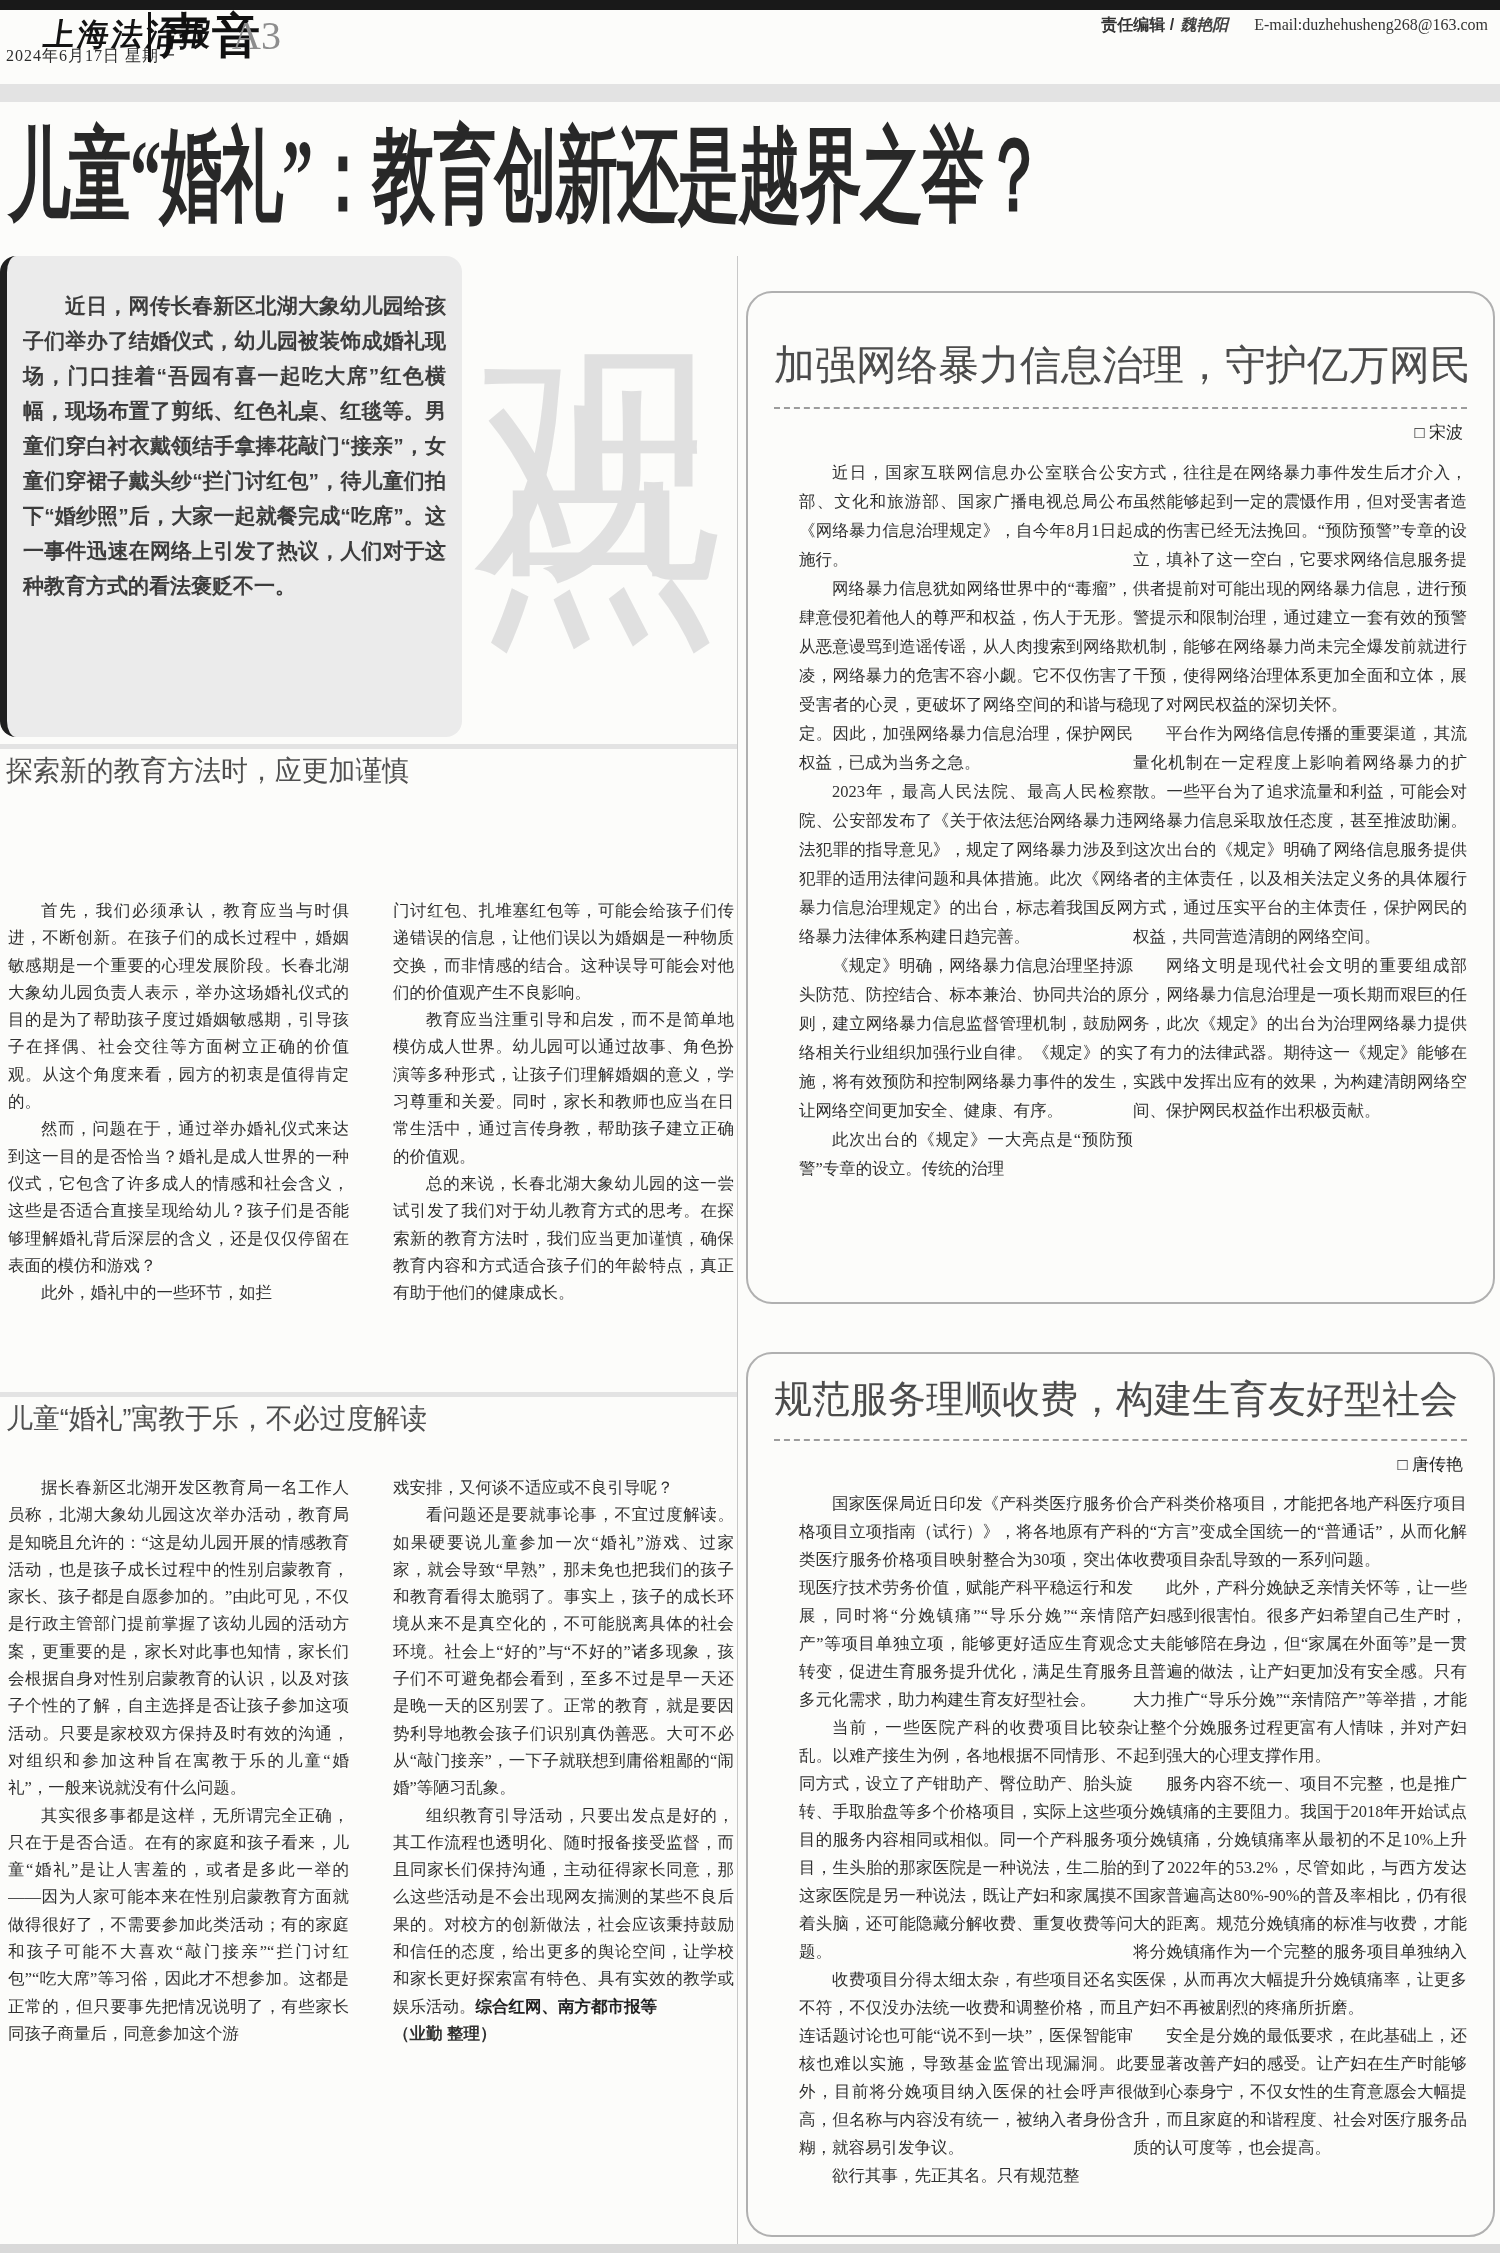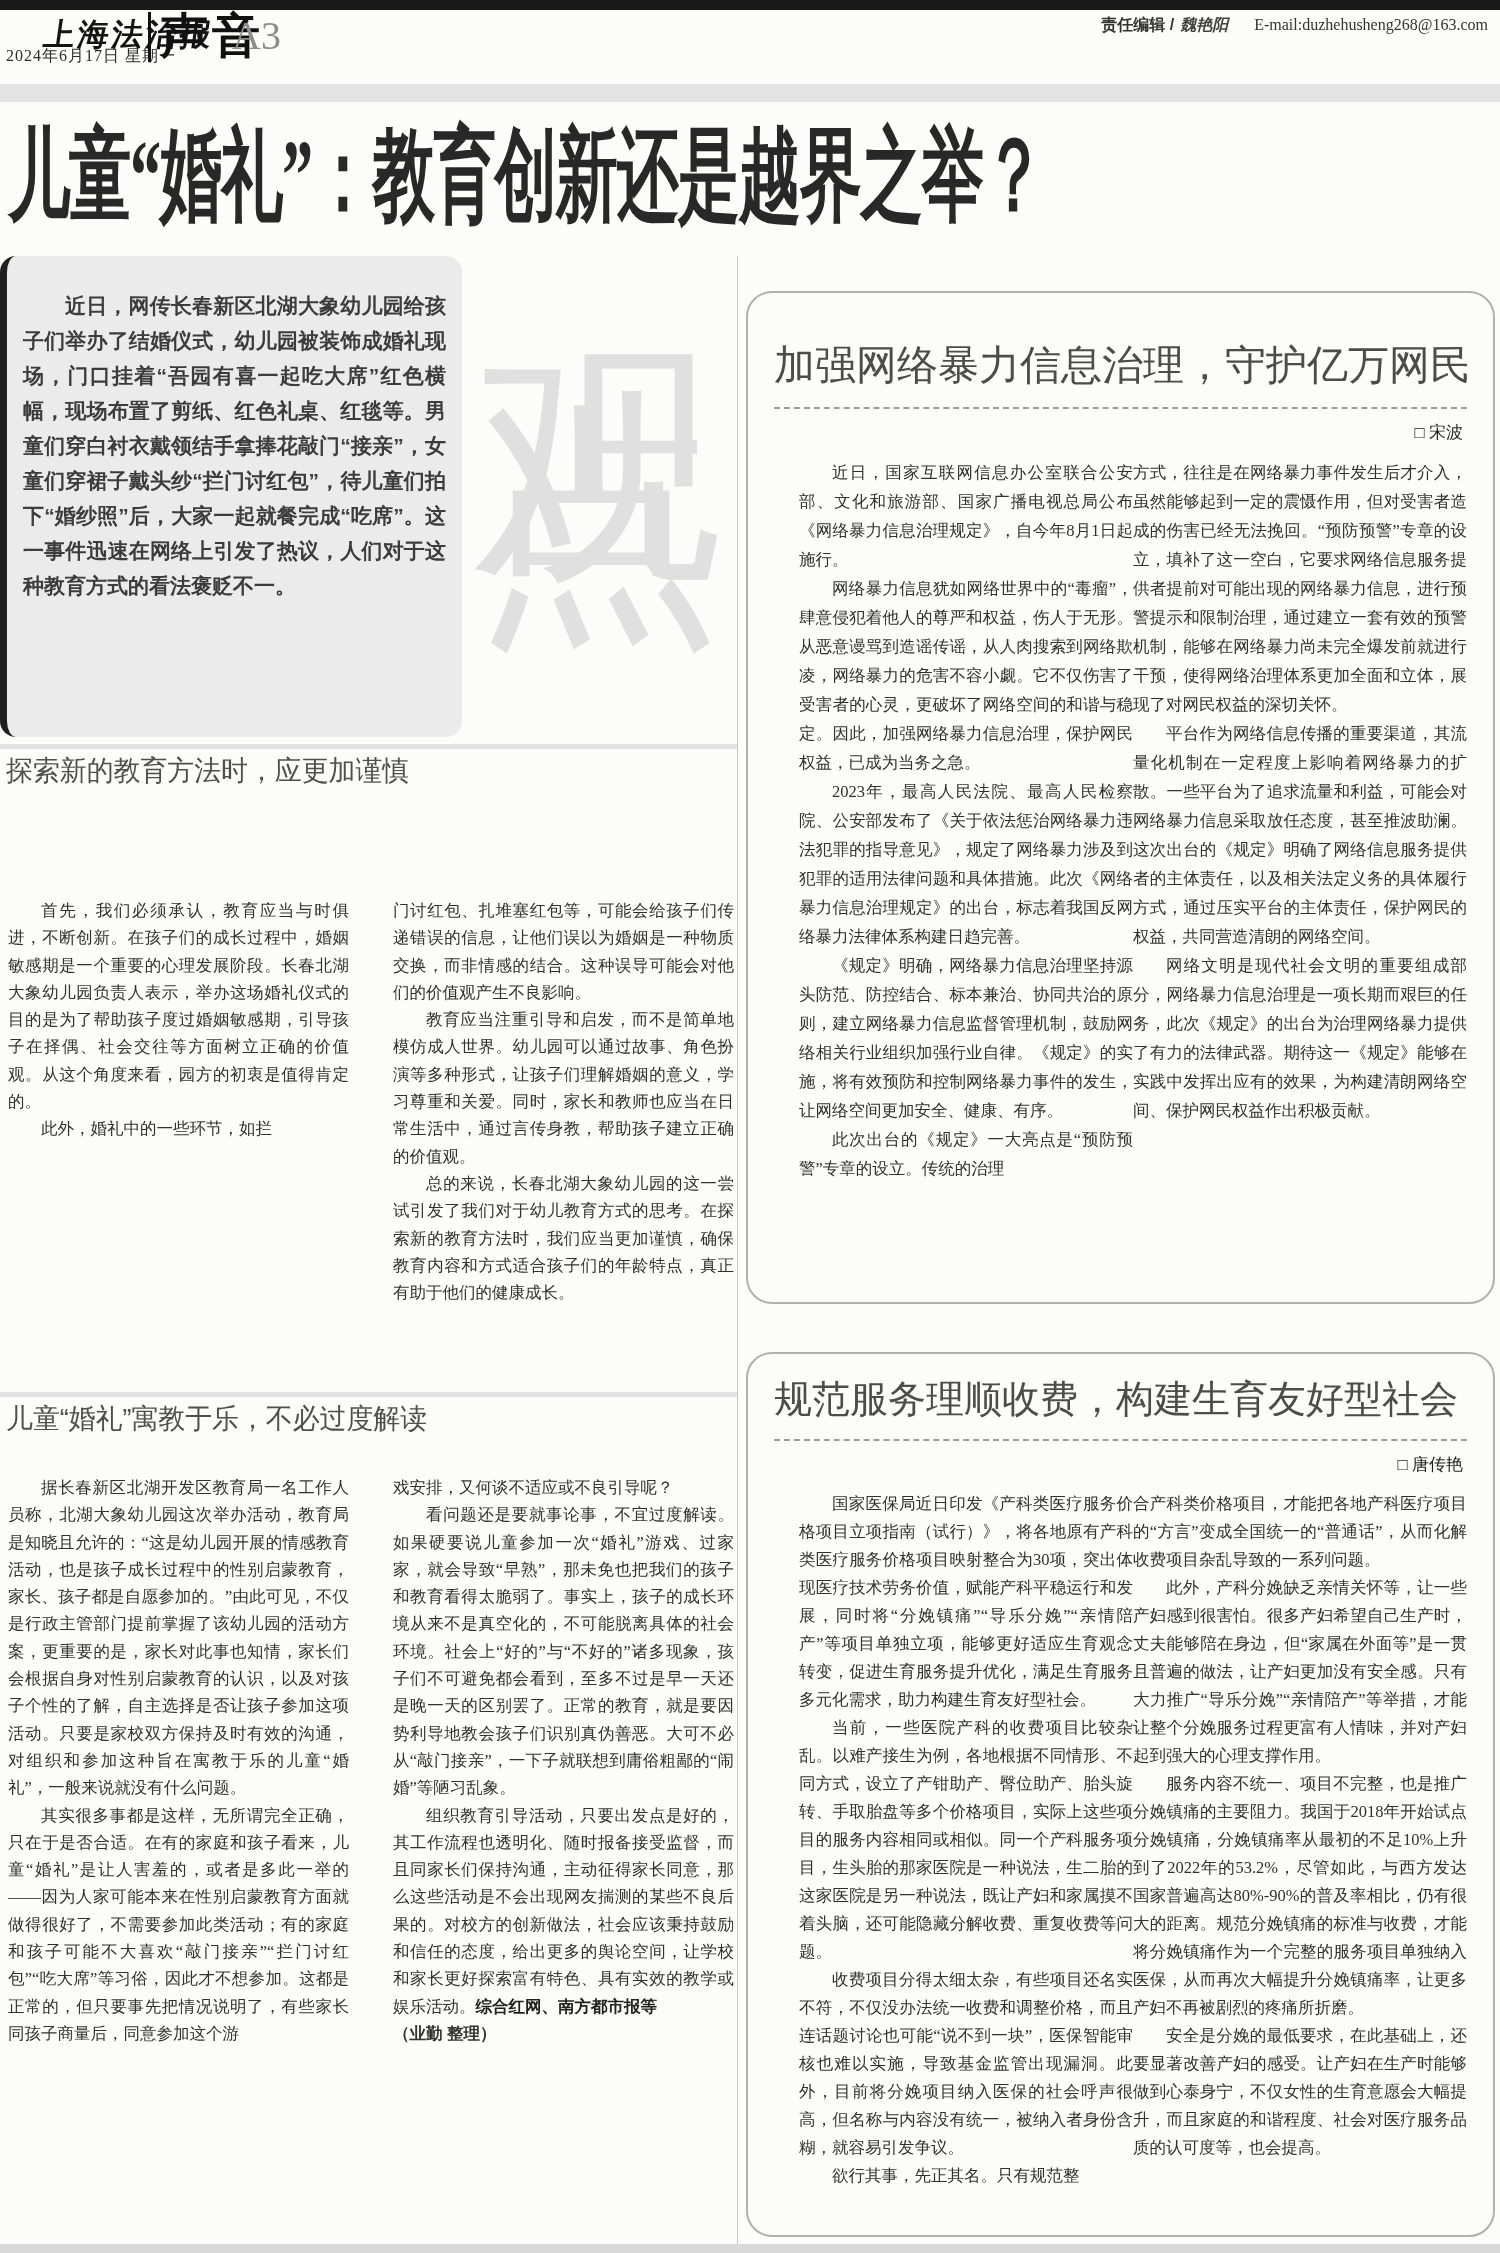--- a/index.html
+++ b/index.html
@@ -93,20 +93,21 @@
 </div>
 
 <div class="abs col-divider"></div>
 
 <div class="abs section-rule rule-1"></div>
 <h2 class="abs left-heading h-l1">探索新的教育方法时，应更加谨慎</h2>
 
 <div class="abs article art-1">
   <div class="col">
     <p>首先，我们必须承认，教育应当与时俱进，不断创新。在孩子们的成长过程中，婚姻敏感期是一个重要的心理发展阶段。长春北湖大象幼儿园负责人表示，举办这场婚礼仪式的目的是为了帮助孩子度过婚姻敏感期，引导孩子在择偶、社会交往等方面树立正确的价值观。从这个角度来看，园方的初衷是值得肯定的。</p>
+    <p>然而，问题在于，通过举办婚礼仪式来达到这一目的是否恰当？婚礼是成人世界的一种仪式，它包含了许多成人的情感和社会含义，这些是否适合直接呈现给幼儿？孩子们是否能够理解婚礼背后深层的含义，还是仅仅停留在表面的模仿和游戏？</p>
     <p>此外，婚礼中的一些环节，如拦</p>
   </div>
   <div class="col">
     <p class="cont">门讨红包、扎堆塞红包等，可能会给孩子们传递错误的信息，让他们误以为婚姻是一种物质交换，而非情感的结合。这种误导可能会对他们的价值观产生不良影响。</p>
     <p>教育应当注重引导和启发，而不是简单地模仿成人世界。幼儿园可以通过故事、角色扮演等多种形式，让孩子们理解婚姻的意义，学习尊重和关爱。同时，家长和教师也应当在日常生活中，通过言传身教，帮助孩子建立正确的价值观。</p>
     <p>总的来说，长春北湖大象幼儿园的这一尝试引发了我们对于幼儿教育方式的思考。在探索新的教育方法时，我们应当更加谨慎，确保教育内容和方式适合孩子们的年龄特点，真正有助于他们的健康成长。</p>
   </div>
 </div>
 
 <div class="abs section-rule rule-2"></div>

